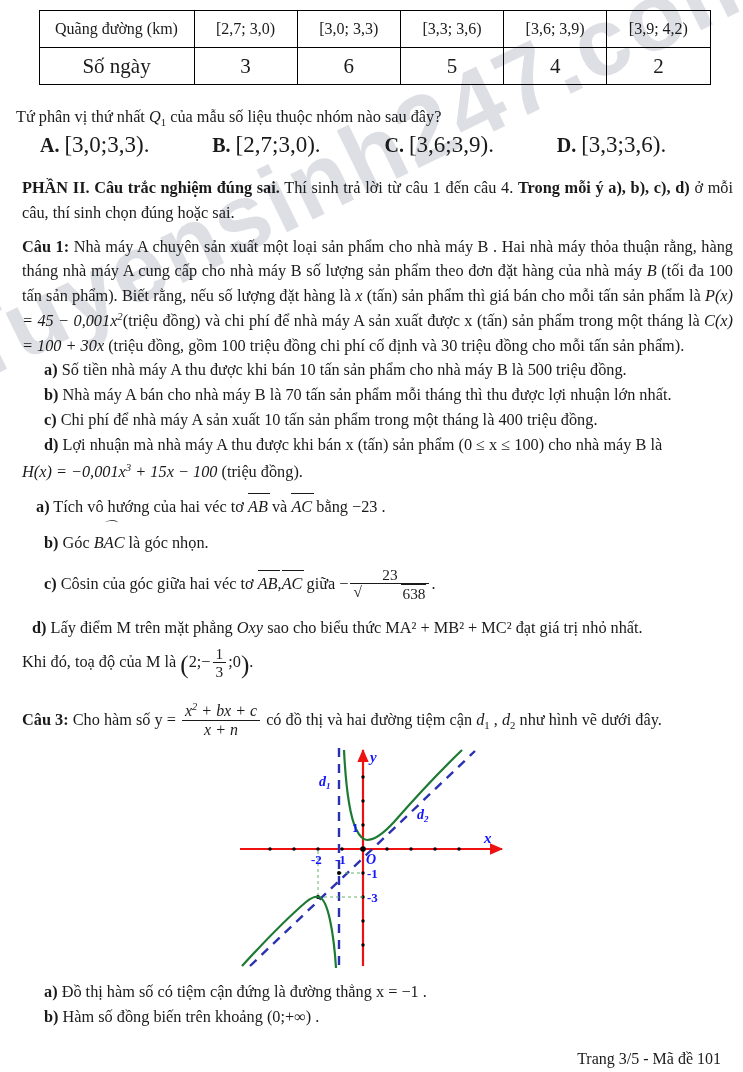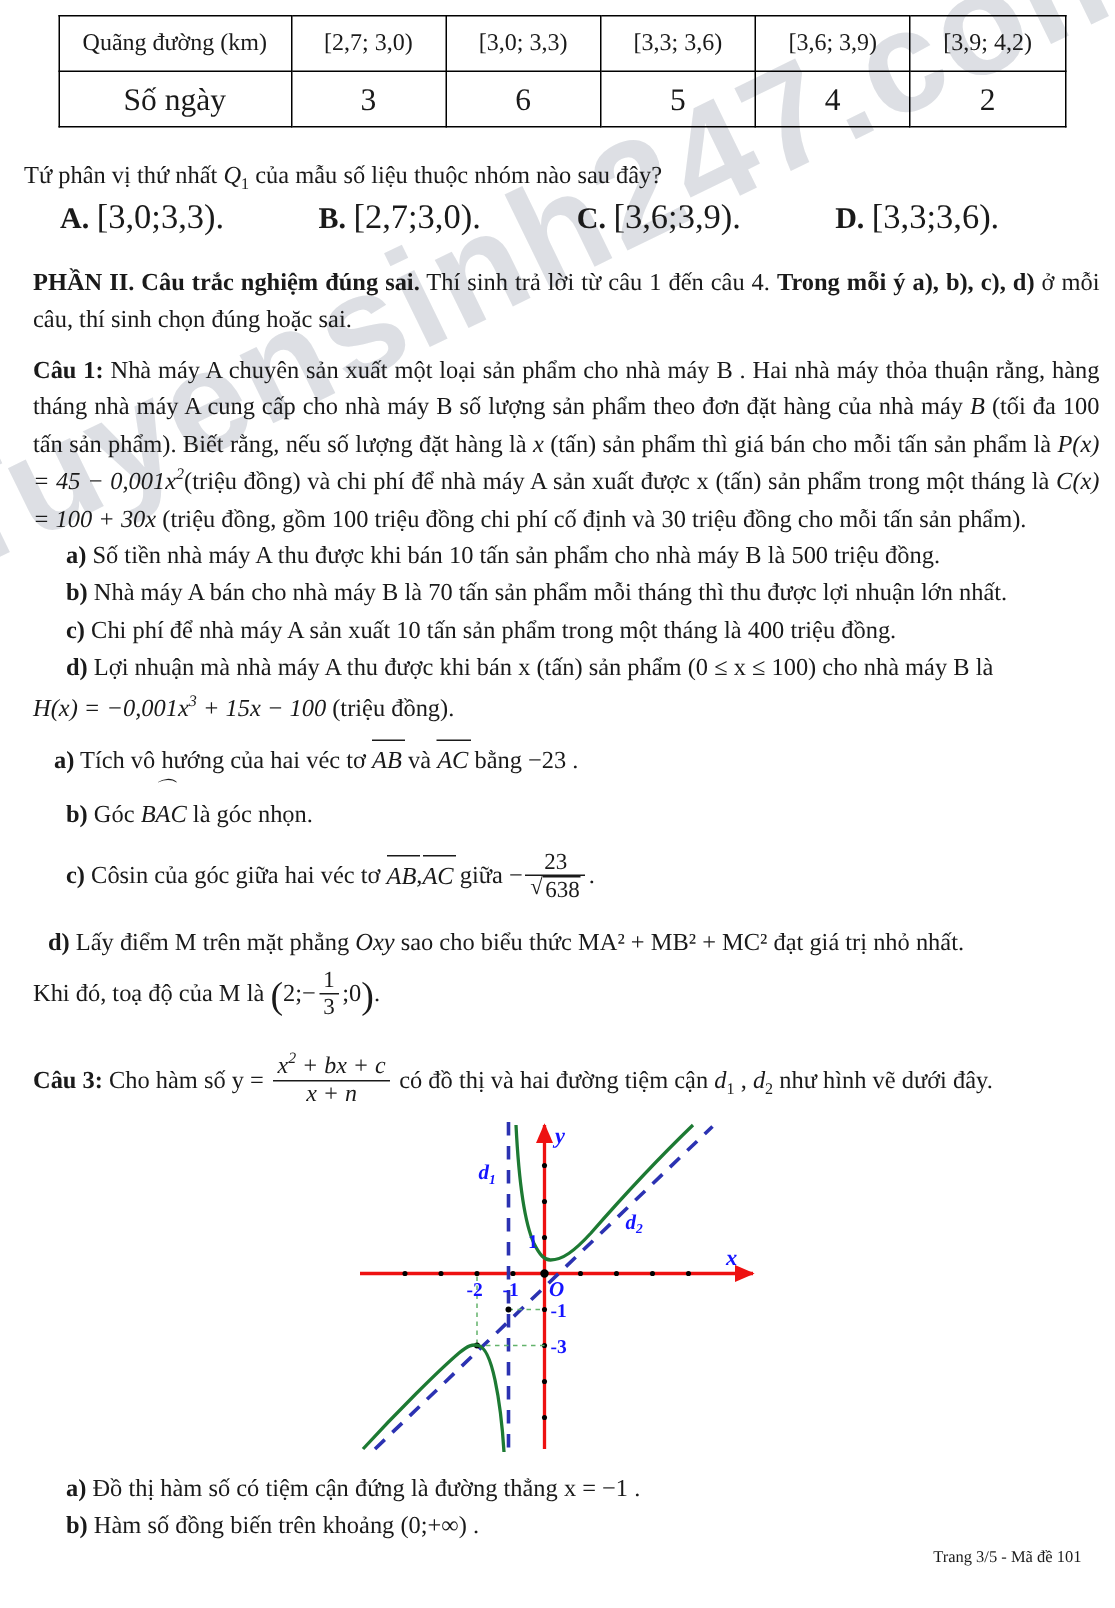--- a/index.html
+++ b/index.html
@@ -94,31 +94,31 @@
     font-size:.94em;
     line-height:1.12;
     margin:0 2px;
     position:relative;
     top:-1px;
   }
   .frac .num{display:block;padding:0 3px;border-bottom:1.1px solid #1a1a1a;}
   .frac .den{display:block;padding:0 3px;}
   .sqrt{display:inline-block;position:relative;padding-left:9px;}
   .sqrt::before{content:"\221A";position:absolute;left:0;top:-1px;}
-  .sqrt .rad{border-top:1.1px solid #1a1a1a;padding:0 1px;display:inline-block;}
+  .sqrt .rad{border-top:1.1px solid #1a1a1a;padding:0 1px;display:inline-block;margin-left:39px;}
   .bigparen{font-size:1.55em;vertical-align:middle;line-height:0;position:relative;top:1px;font-weight:300;}
   .sbrk{font-size:1.15em;}
 
   
   .figwrap{display:flex;justify-content:center;margin-top:4px;}
   svg.graph{display:block;}
   .footer{
     position:absolute;
-    right:22px;bottom:28px;
-    font-size:11px;
+    right:22px;bottom:4px;
+    font-size:16px;
     z-index:10;
   }
 </style>
 </head>
 <body>
 
 <div class="page">
 
   <div class="watermark">Tuyensinh247.com</div>
 

